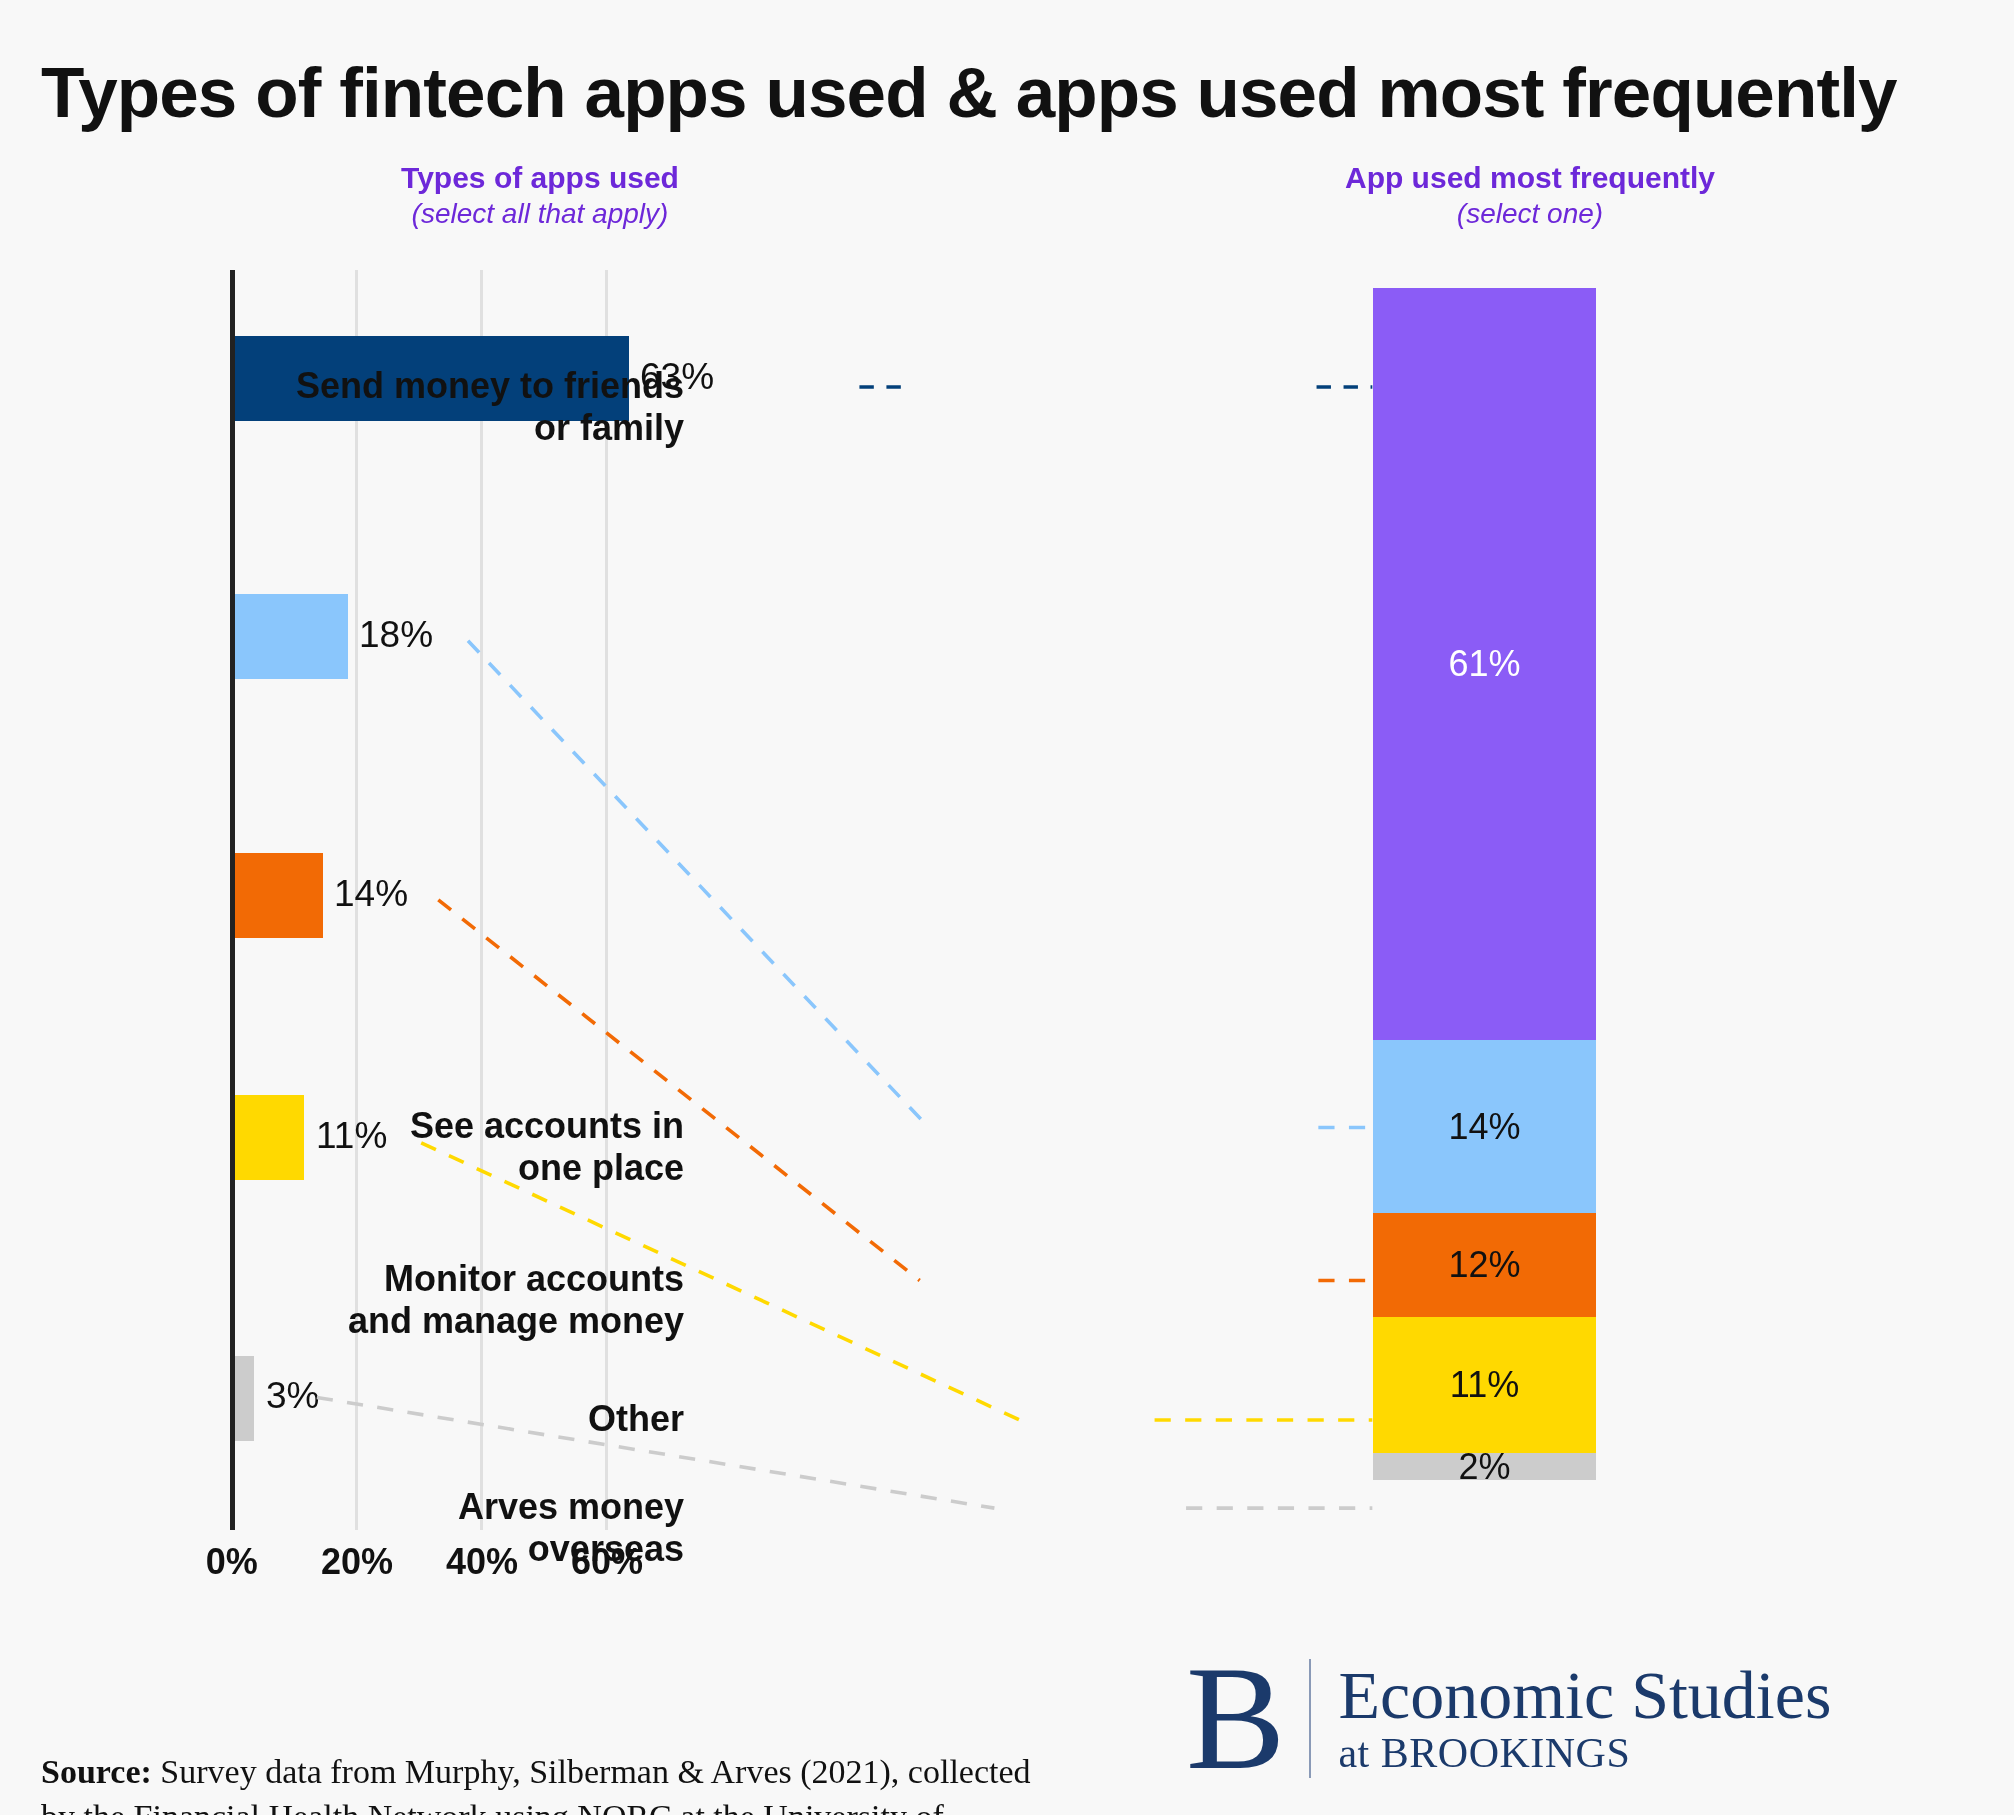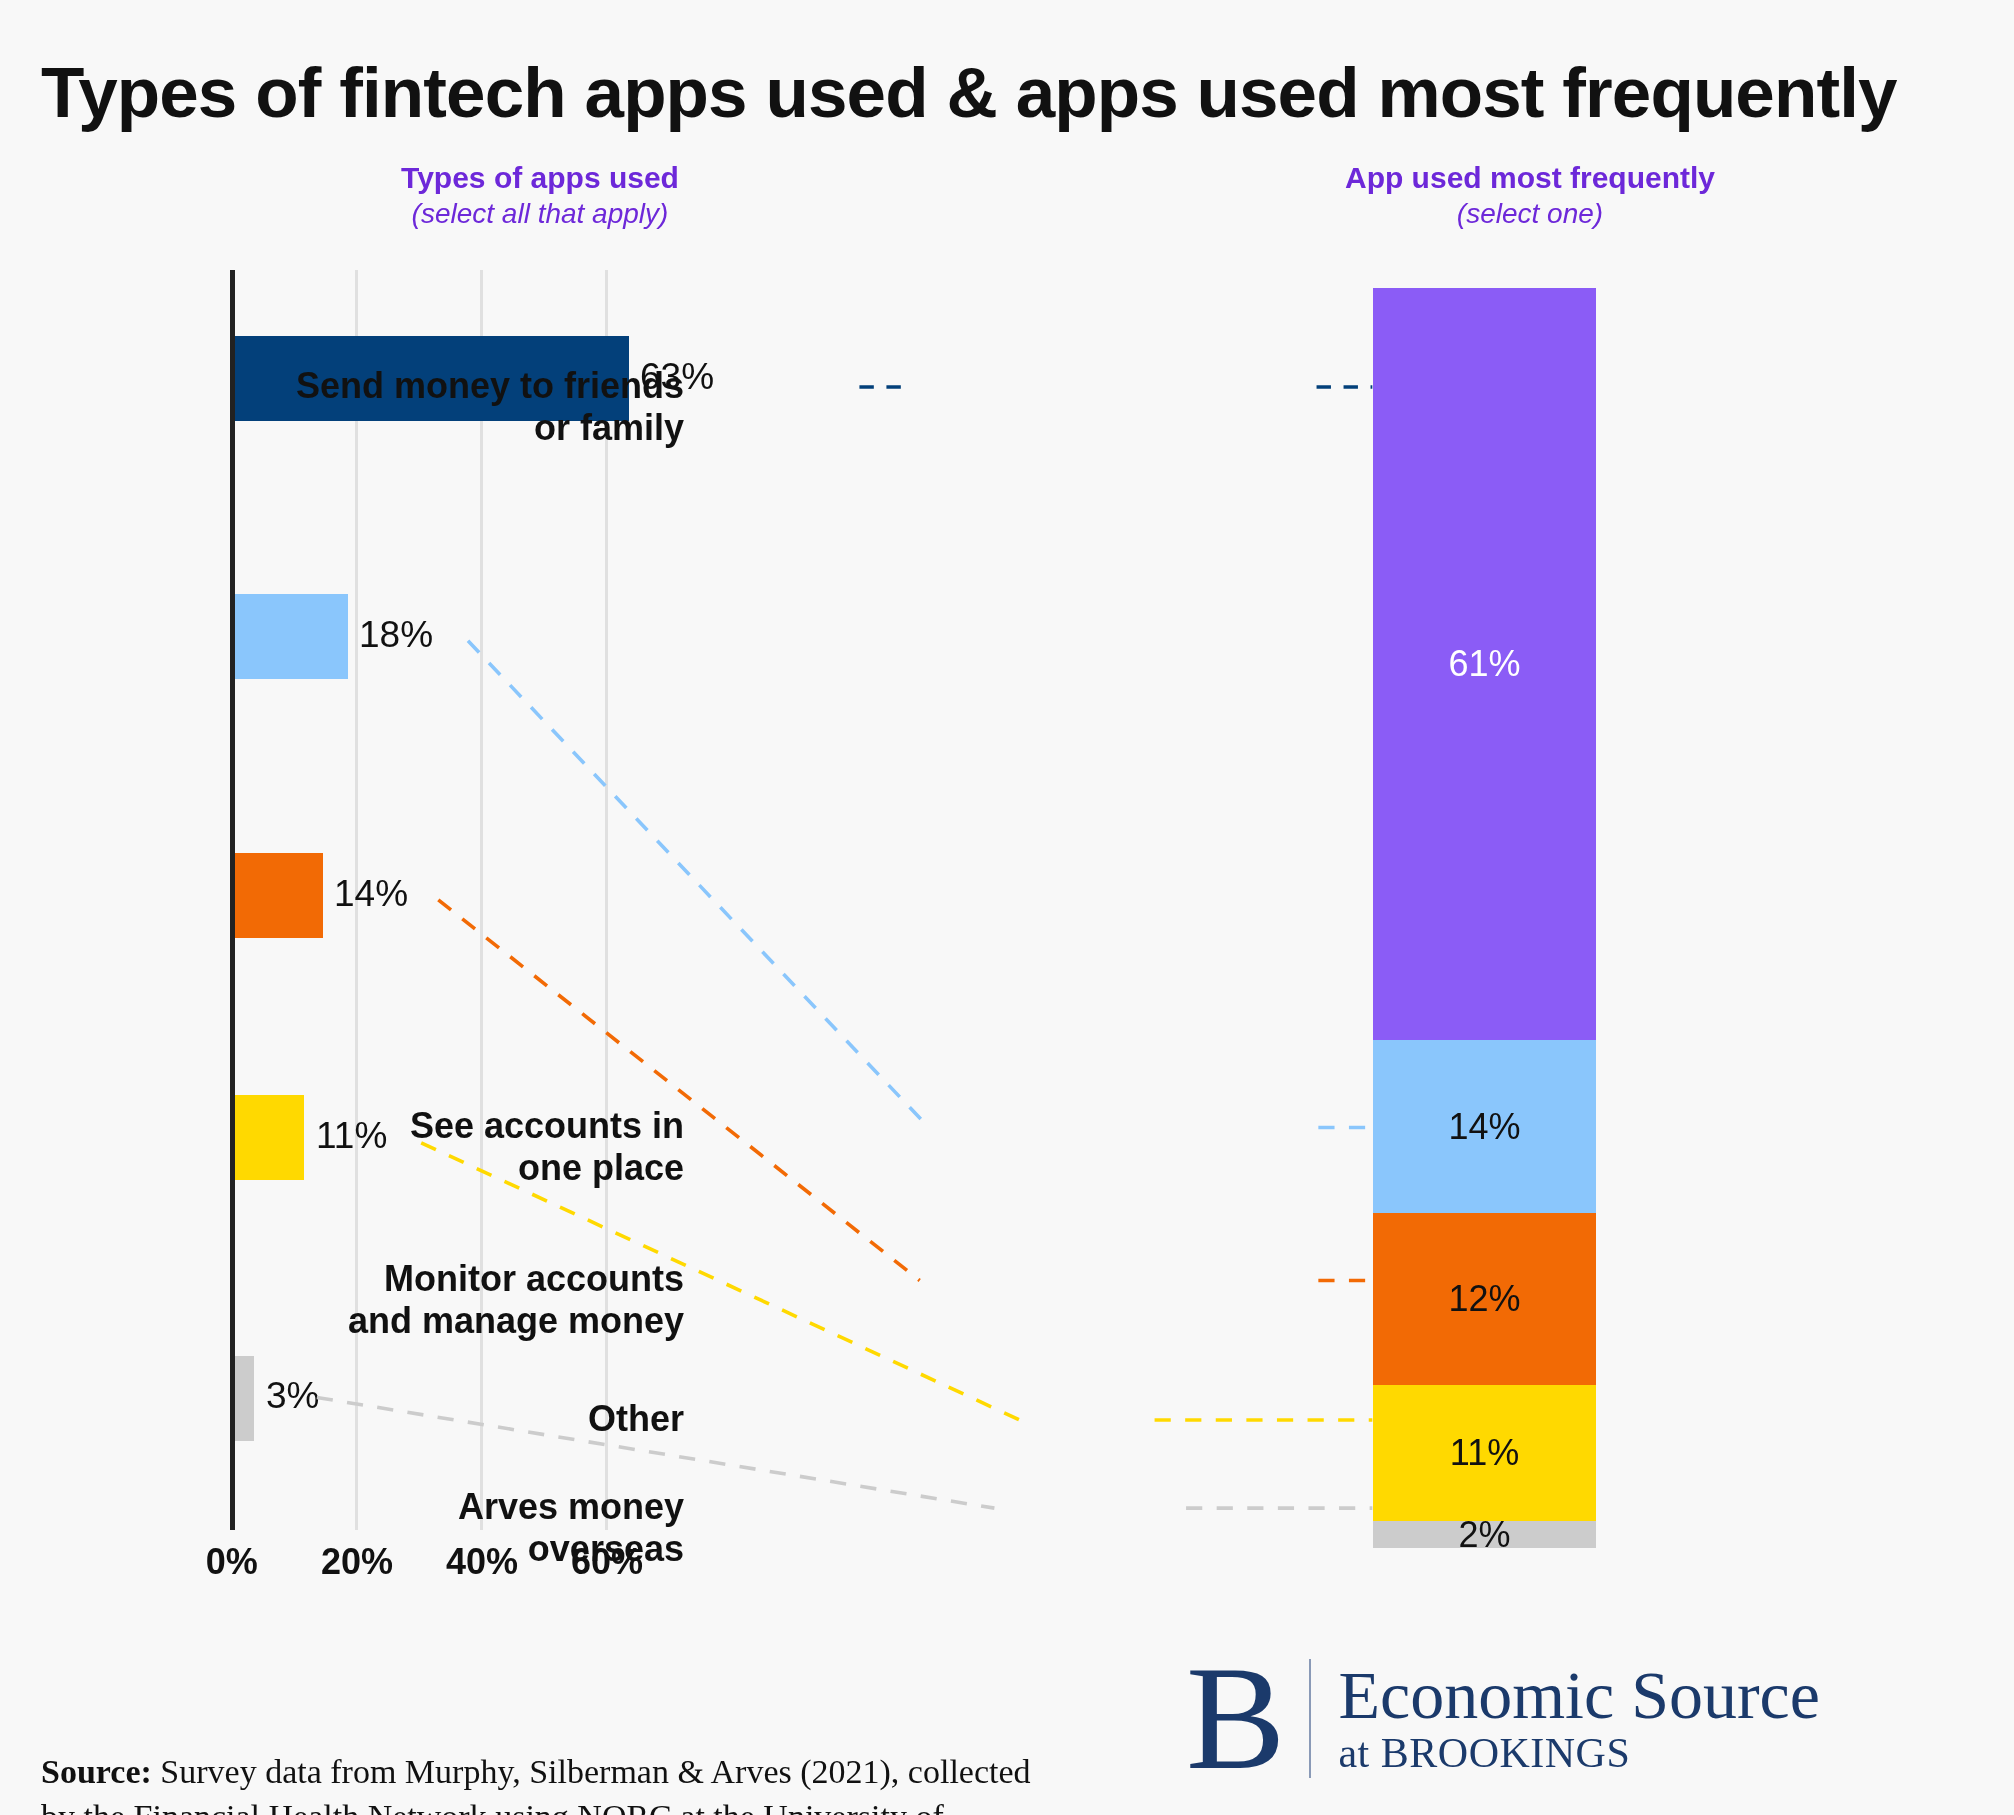--- a/index.html
+++ b/index.html
@@ -265,36 +265,36 @@
   <div>overseas</div>
 </div>
 
 <div id="stack">
   <div class="seg" style="height:752px; background:#8b5cf6;">
     <span class="seg-value light">61%</span>
   </div>
   <div class="seg" style="height:173px; background:#8ac6fc;">
     <span class="seg-value">14%</span>
   </div>
-  <div class="seg" style="height:172px; background:#f26a05;">
+  <div class="seg" style="height:104px; background:#f26a05;">
     <span class="seg-value">12%</span>
   </div>
   <div class="seg" style="height:136px; background:#ffd900;">
     <span class="seg-value">11%</span>
   </div>
   <div class="seg" style="height:27px; background:#cccccc;">
     <span class="seg-value">2%</span>
   </div>
 </div>
 
 <div id="source">
   <span class="src-label">Source:</span><span> Survey data from Murphy, Silberman &amp; Arves (2021), collected by the Financial Health Network using NORC at the University of Chicago’s AmeriSpeak® Panel.</span>
 </div>
 
 <div id="logo">
   <div class="logo-b">B</div>
   <div class="logo-rule"></div>
   <div class="logo-text">
-    <span class="logo-line1">Economic Source</span>
+    <span class="logo-line1">Economic Studies</span>
     <span class="logo-line2">at BROOKINGS</span>
   </div>
 </div>
 
 
 </body></html>

